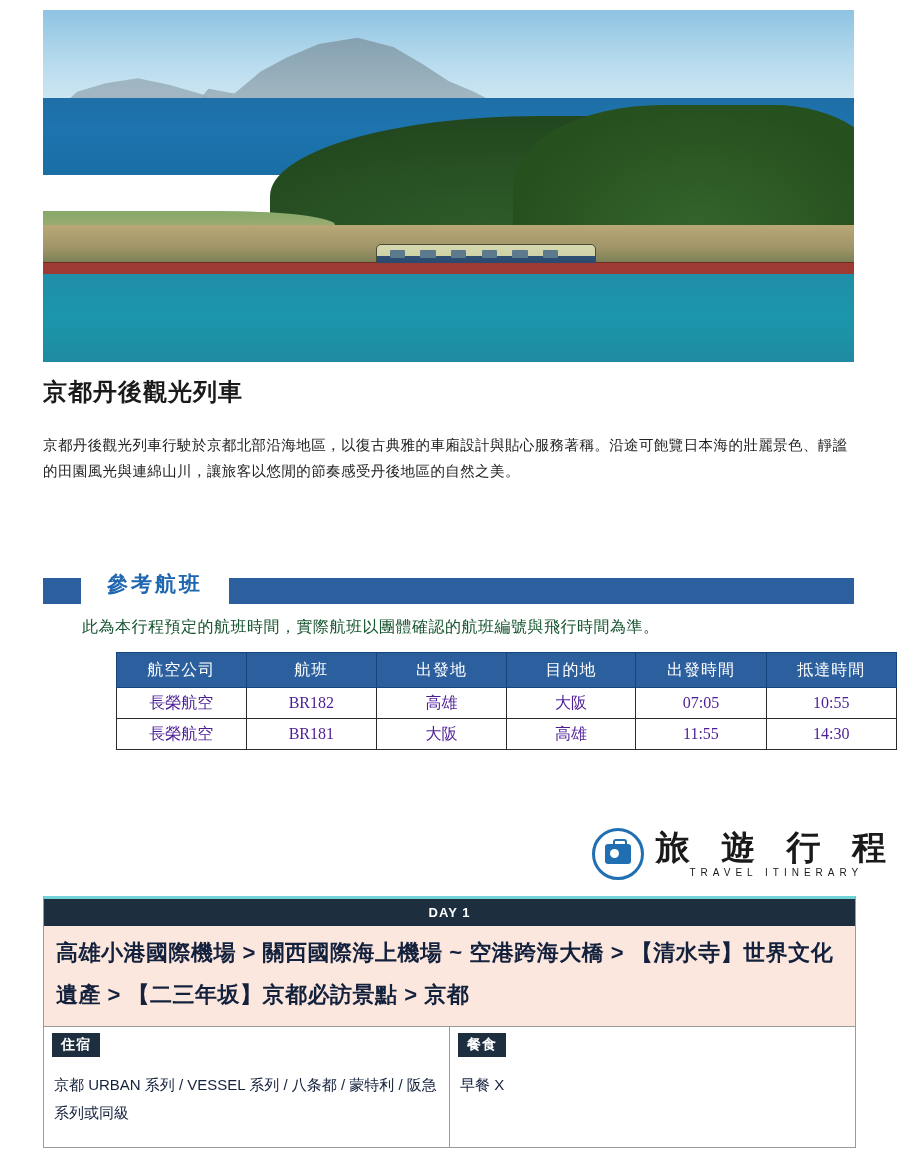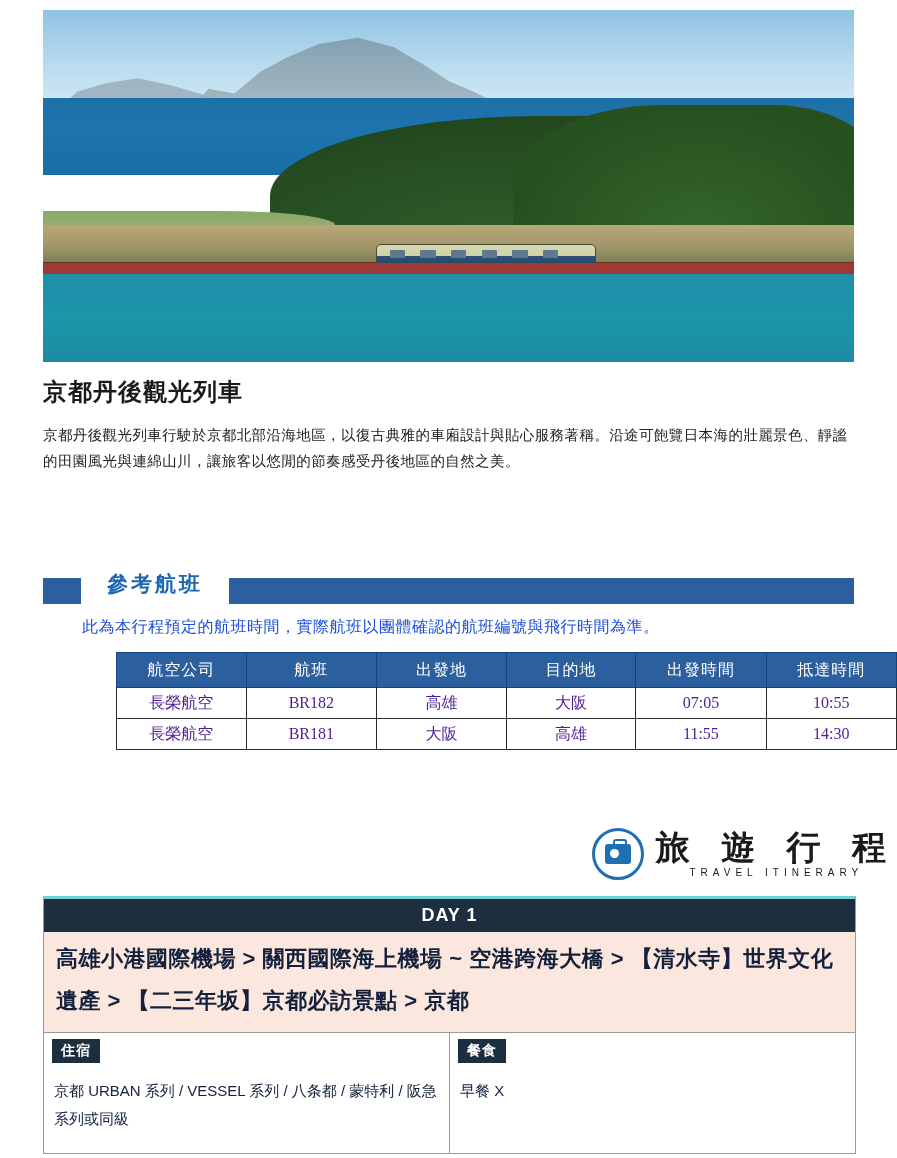--- a/index.html
+++ b/index.html
@@ -110,21 +110,21 @@
     left: 43px;
     top: 376px;
     font-size: 24px;
     font-weight: bold;
     letter-spacing: 1px;
     color: #1a1a1a;
   }
   .desc {
     position: absolute;
     left: 43px;
-    top: 422px;
+    top: 432px;
     width: 815px;
     font-size: 14.5px;
     line-height: 26px;
     letter-spacing: .4px;
     color: #222;
   }
 
   
   .section-bar {
     position: absolute;
@@ -149,21 +149,21 @@
     align-items: center;
     justify-content: center;
     padding: 0 14px;
   }
   .flight-note {
     position: absolute;
     left: 82px;
     top: 617px;
     font-size: 16px;
     letter-spacing: .5px;
-    color: #1d4ed8;
+    color: #14532d;
     font-family: "Liberation Serif", serif;
   }
 
   
   .flight-table {
     position: absolute;
     left: 116px;
     top: 652px;
     border-collapse: collapse;
     font-family: "Liberation Serif", serif;
@@ -252,21 +252,21 @@
     left: 43px;
     top: 896px;
     width: 811px;
     border: 1px solid #9a9a9a;
     border-top: 3px solid #6fd3d8;
   }
   .day-head {
     background: #1d2f3f;
     color: #ffffff;
     text-align: center;
-    font-size: 18px;
+    font-size: 13px;
     font-weight: bold;
     letter-spacing: 1px;
     padding: 6px 0;
   }
   .day-route {
     background: #fbe7dd;
     color: #14213d;
     font-size: 22px;
     font-weight: bold;
     line-height: 42px;

